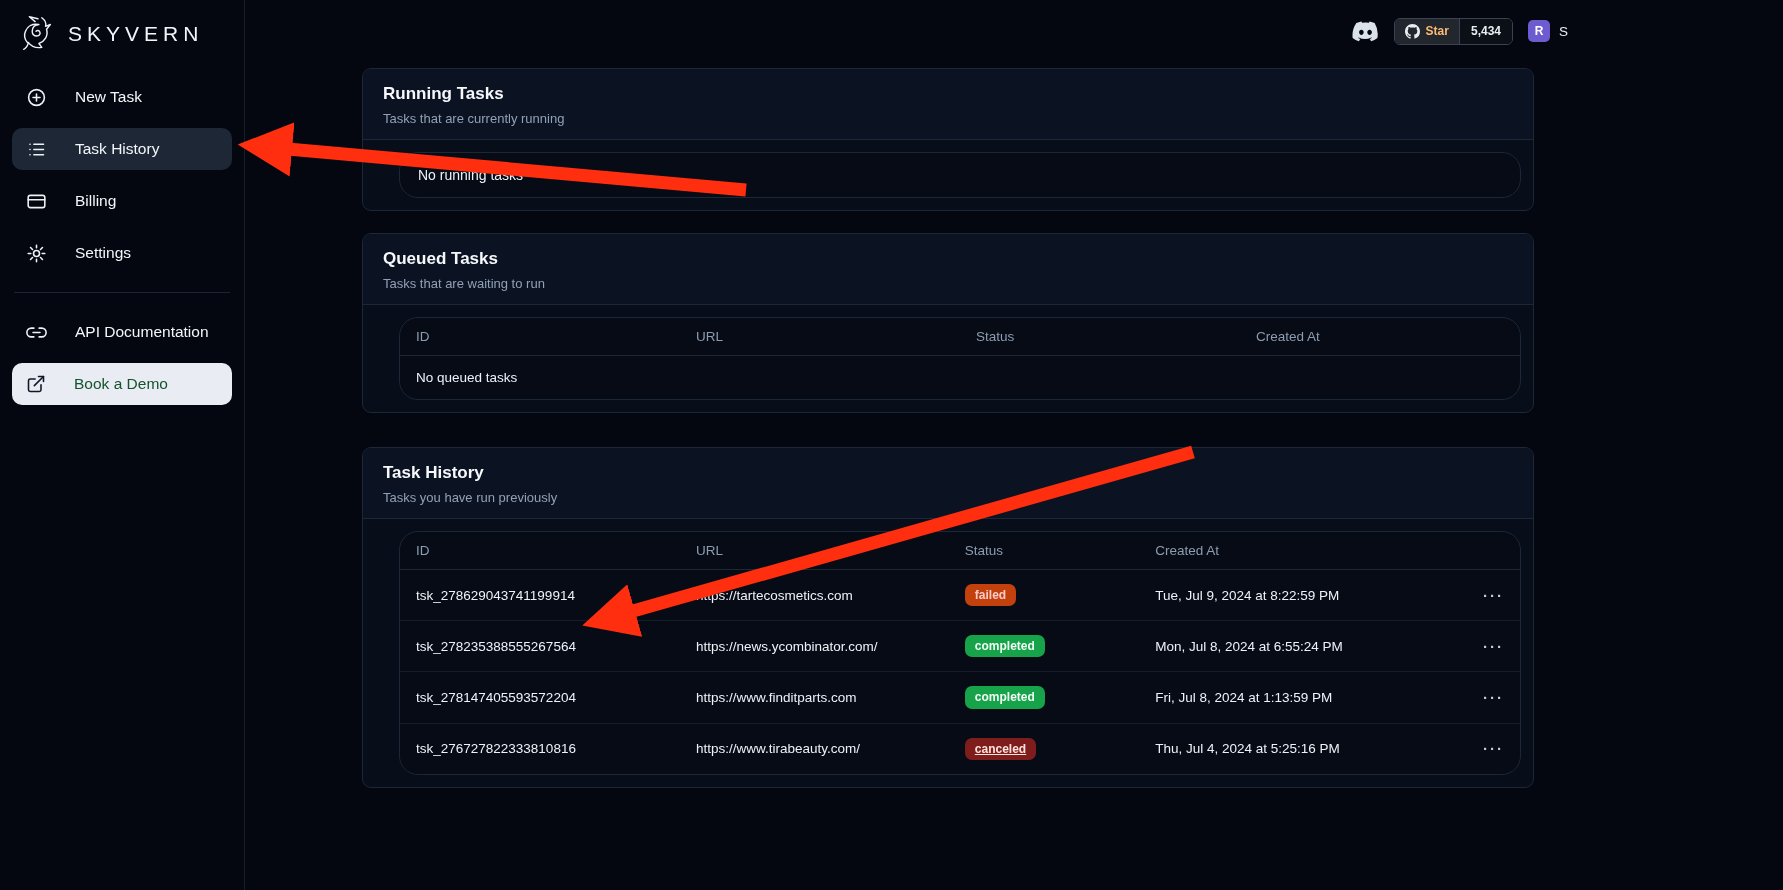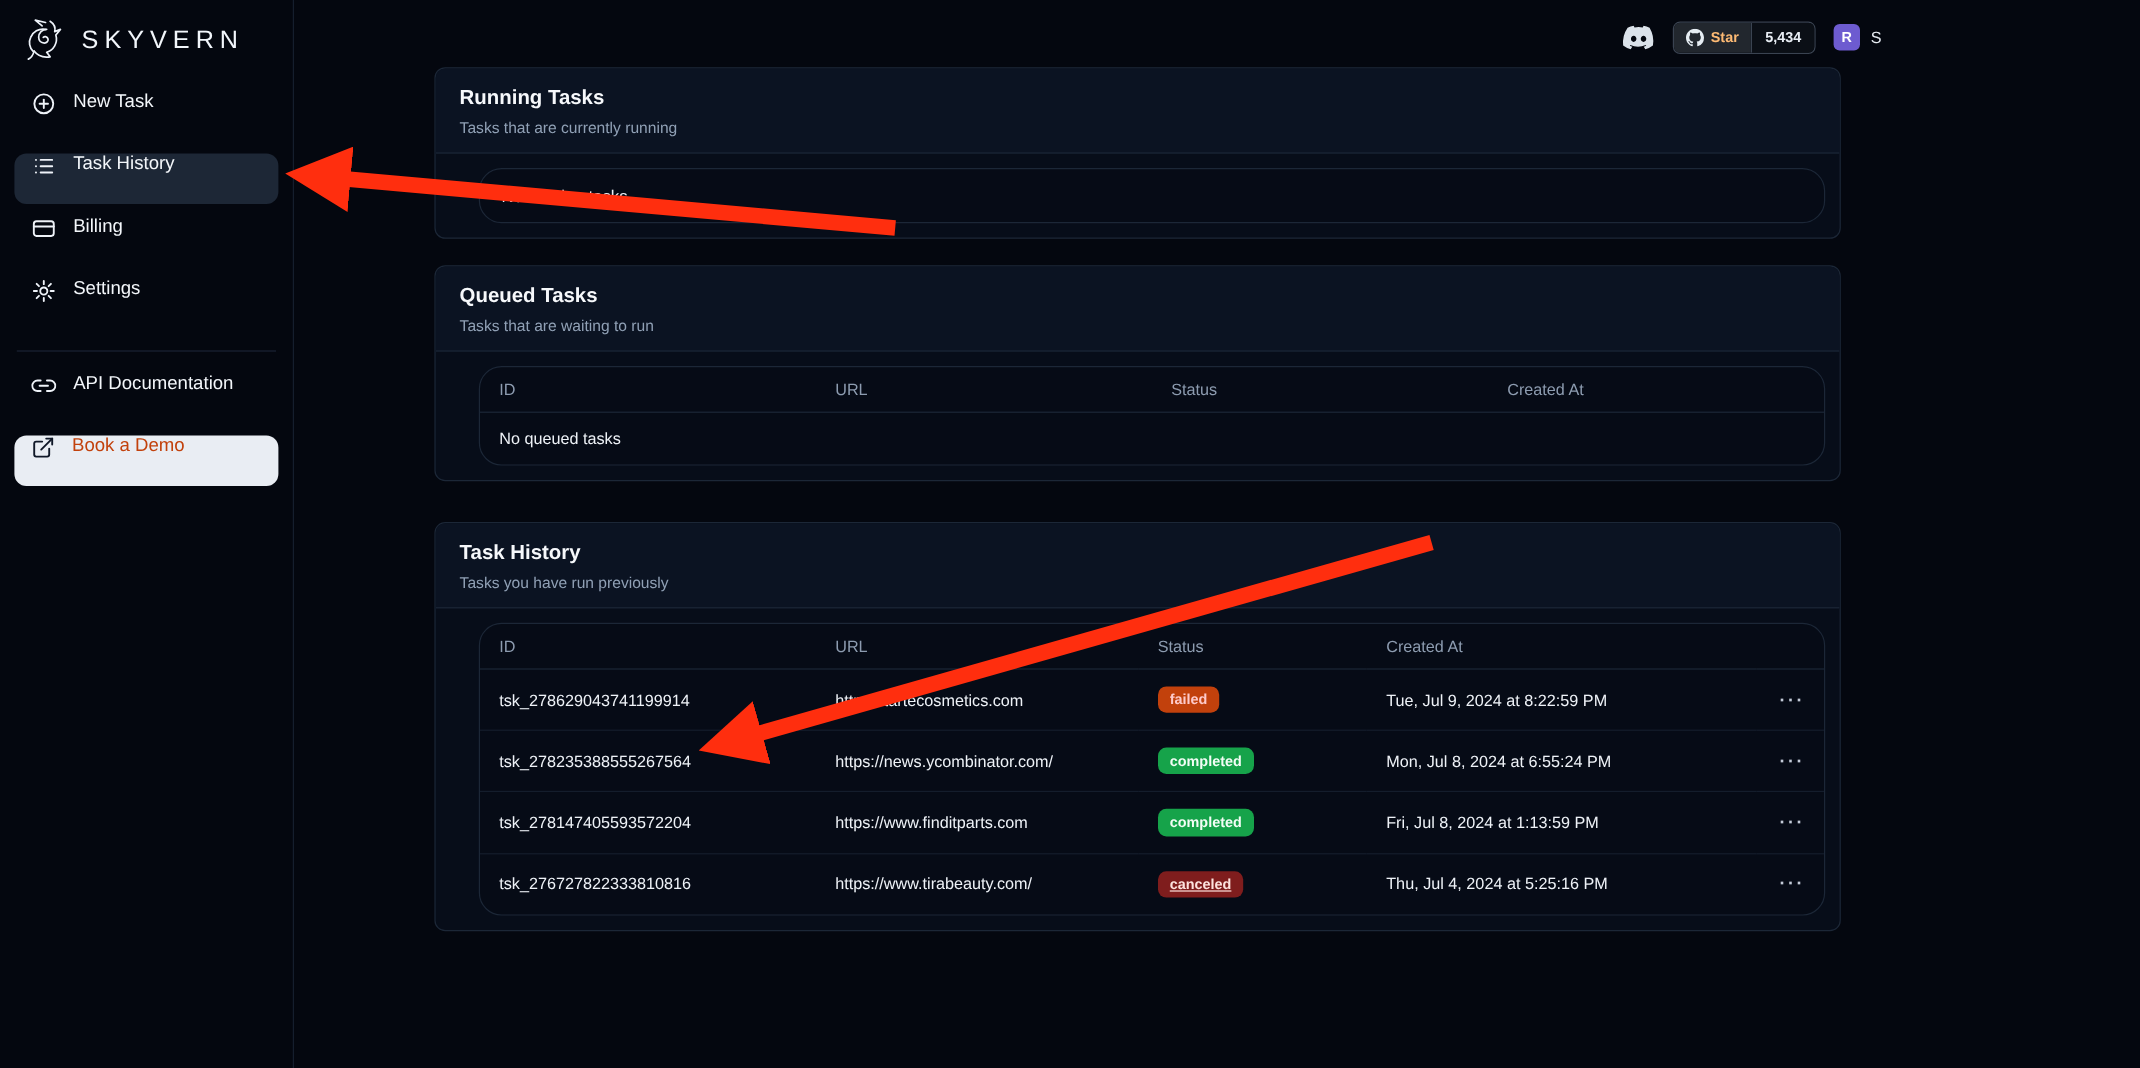--- a/index.html
+++ b/index.html
@@ -20,27 +20,27 @@
   }
   .logo {
     display:flex; align-items:center; gap:10px;
     padding:10px 14px 4px 16px; height:62px; cursor:pointer;
   }
   .brand {
     font-size:21px; letter-spacing:5px; font-weight:500; color:#f2f6fb;
   }
   nav { padding:14px 12px 0 12px; display:flex; flex-direction:column; }
   .nav-item {
-    display:flex; gap:14px;
+    display:flex; align-items:center; gap:28px;
     height:42px; padding:0 14px; border-radius:10px;
     font-size:15.5px; color:#f3f6fa; margin-bottom:10px; cursor:pointer;
   }
   .nav-item svg { flex:0 0 auto; }
   .nav-item.active { background:#1d2736; }
-  .nav-item.light { background:#e9edf3; color:#c2410c; font-weight:500; }
+  .nav-item.light { background:#e9edf3; color:#14532d; font-weight:500; }
   .nav-divider { height:1px; background:#1b2435; margin:8px 2px 18px; }
 
   
   .top-actions {
     position:absolute; top:17px; right:215px;
     display:flex; align-items:center; gap:15px; height:28px;
   }
   .icon-btn { display:flex; align-items:center; cursor:pointer; }
   .gh-btn {
     display:flex; align-items:stretch; height:27px;
@@ -50,21 +50,21 @@
   .gh-left { display:flex; align-items:center; gap:6px; padding:0 10px; background:#22272e; color:#fdba74; }
   .gh-count { display:flex; align-items:center; padding:0 11px; background:#0b0f16; color:#e8edf4; border-left:1px solid #3a4351; }
   .avatar {
     width:22px; height:22px; border-radius:5px; background:#6d5bd0; color:#fff;
     font-size:12px; font-weight:700; display:flex; align-items:center; justify-content:center;
     cursor:pointer;
   }
   .user-label { font-size:13.5px; color:#e8edf4; margin-left:-6px; }
 
   
-  .content { position:absolute; left:362px; top:56px; width:1172px; }
+  .content { position:absolute; left:362px; top:68px; width:1172px; }
   .card {
     border:1px solid #1c2737; border-radius:9px; background:#070d19; overflow:hidden;
   }
   .card.queued  { margin-top:22px; }
   .card.history { margin-top:34px; }
   .card-header { background:#0b1322; border-bottom:1px solid #1c2737; padding:15px 20px 13px; }
   .card-title  { font-size:17px; font-weight:700; color:#f6f8fb; }
   .card-sub    { font-size:13px; color:#90a0b5; margin-top:7px; }
   .card-body   { padding:12px; }
   .tablebox    { border:1px solid #1c2737; border-radius:19px; overflow:hidden; background:#060b16;margin-left:24px; }

